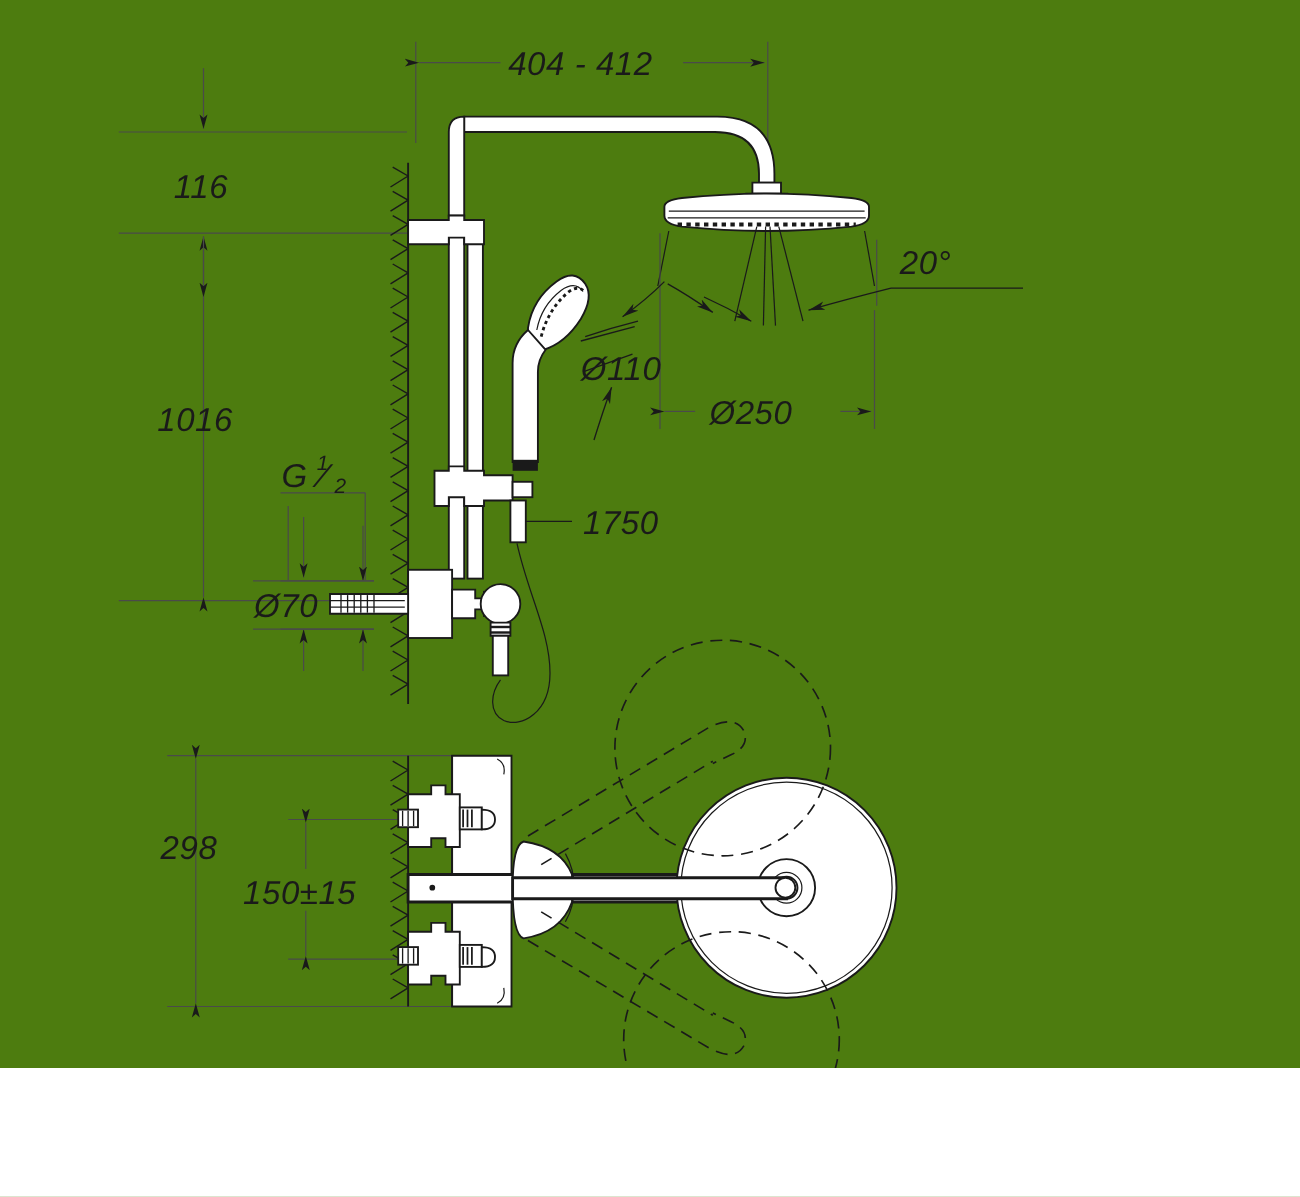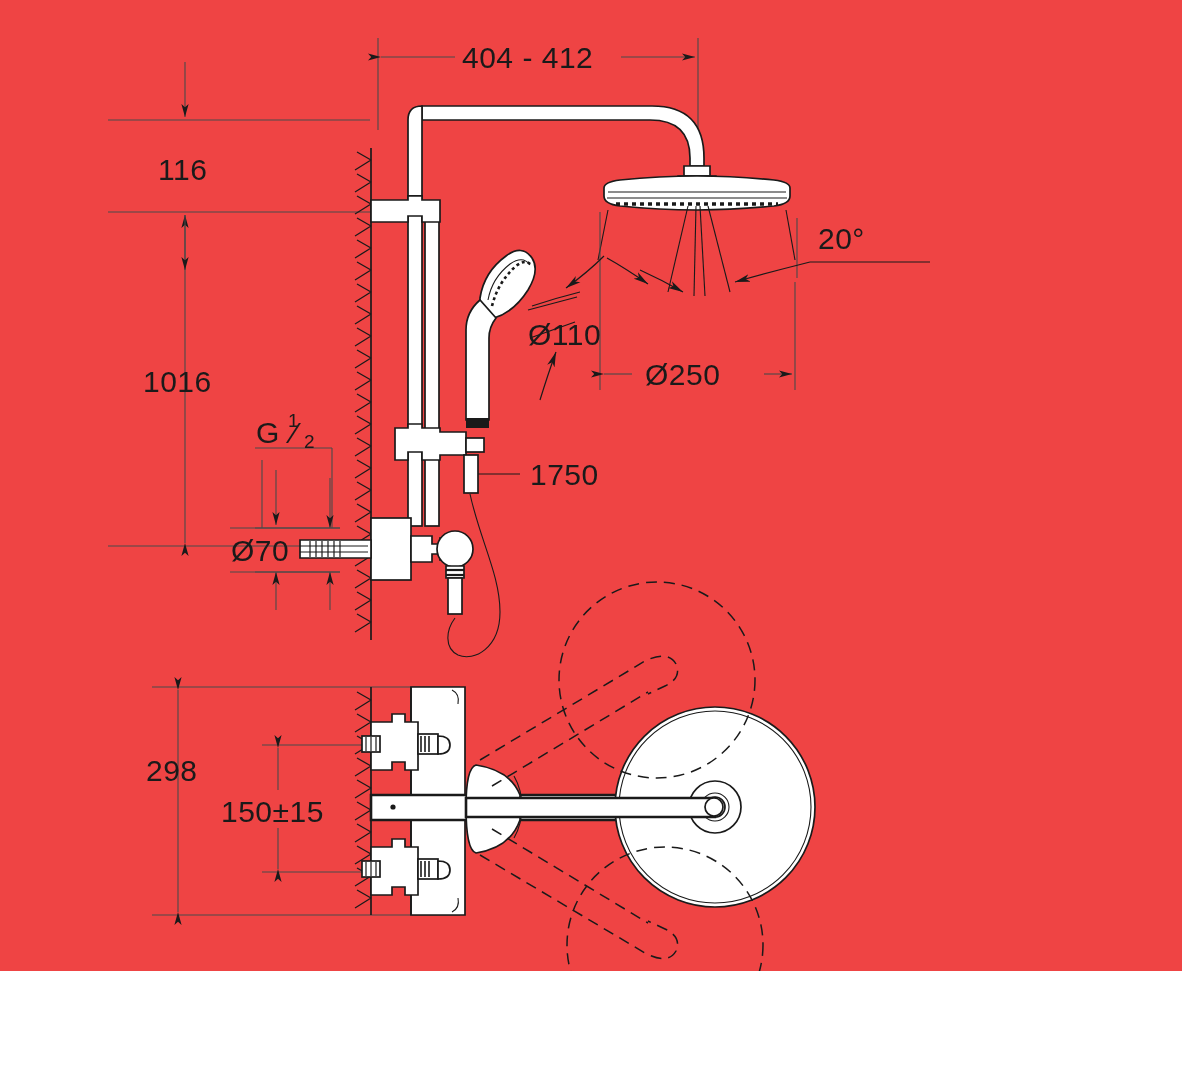--- a/index.html
+++ b/index.html
@@ -8,22 +8,23 @@
     padding: 0;
     background: #ffffff;
   }
   body {
     font-family: "Liberation Sans", sans-serif;
   }
   #sheet {
     position: relative;
     width: 1182px;
     height: 971px;
-    background: #ef4444;
+    background: #4d7c0f;
     overflow: hidden;
+    font-style: italic;
   }
   svg#drawing {
     position: absolute;
     left: 0;
     top: 0;
     width: 1182px;
     height: 1088px;
   }
   .dim-text {
     font-family: "Liberation Sans", sans-serif;

